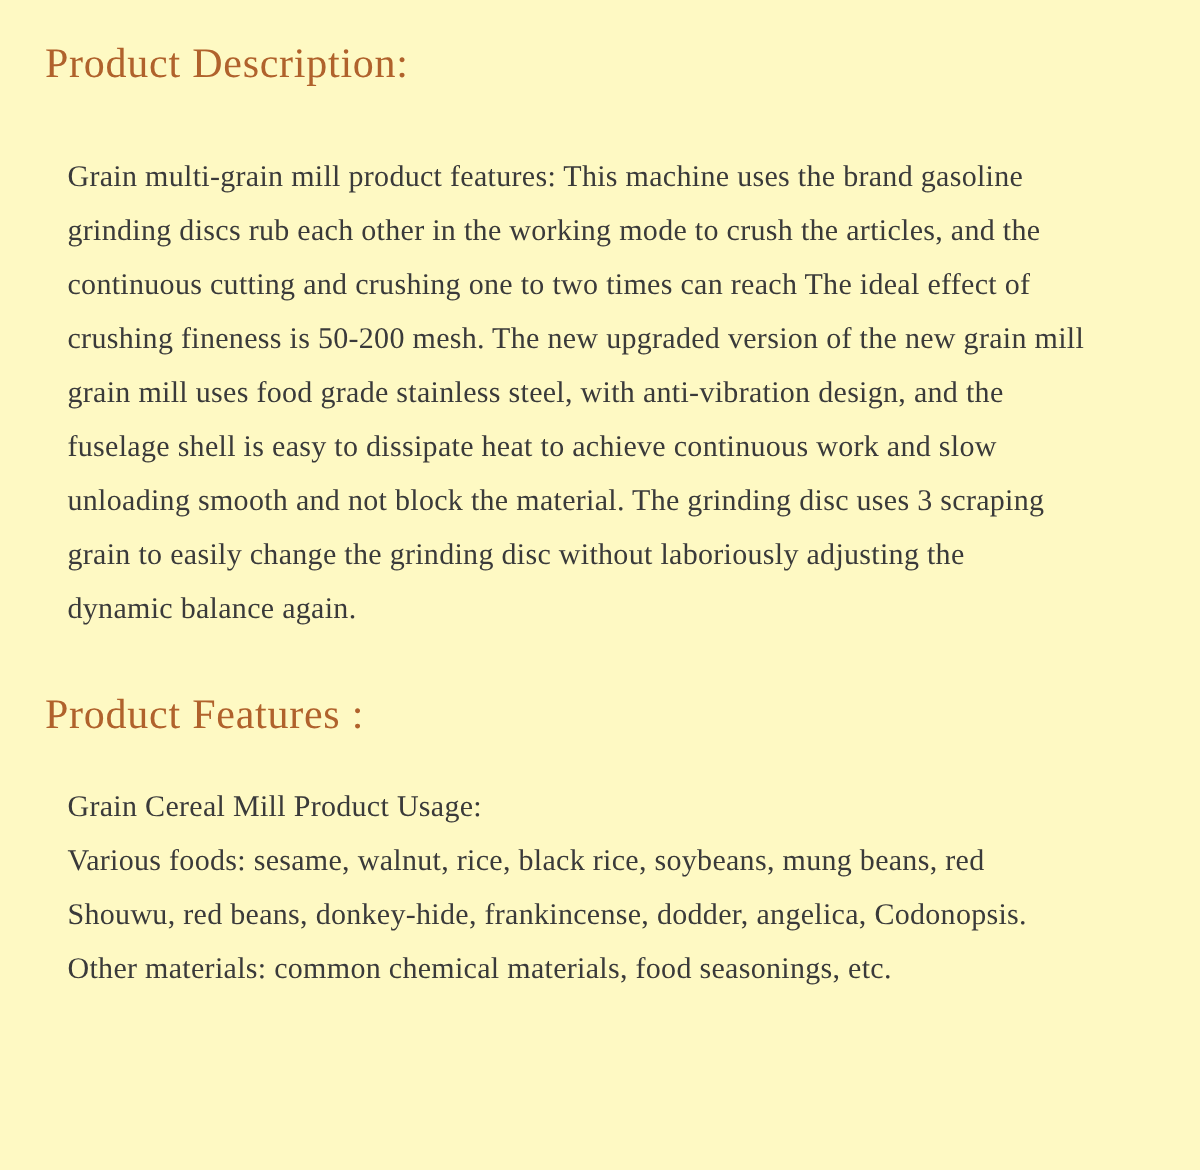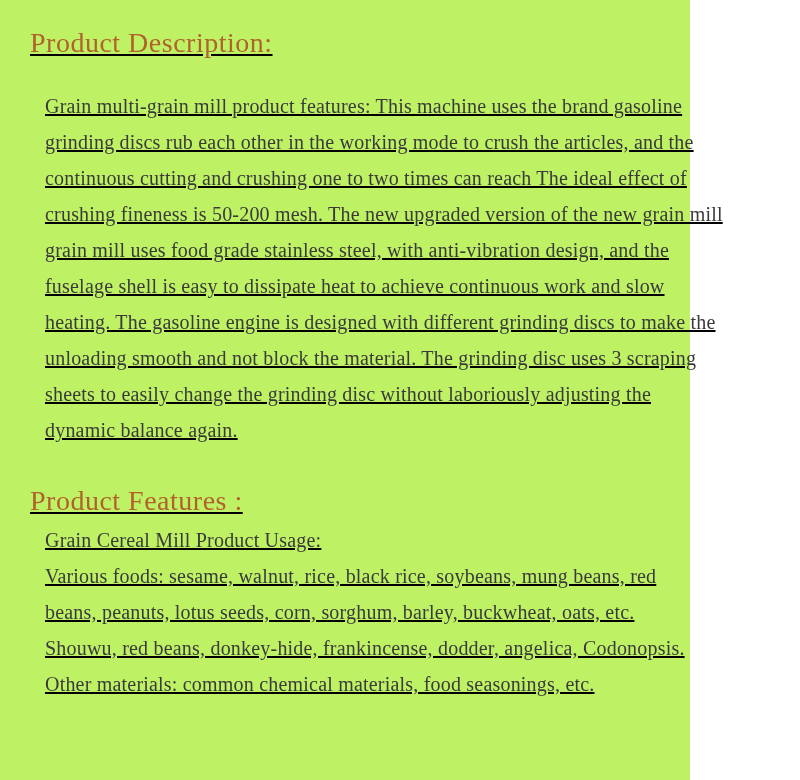--- a/index.html
+++ b/index.html
@@ -7,24 +7,23 @@
     padding: 0;
   }
   body {
     width: 800px;
     height: 780px;
     background: #ffffff;
     font-family: "Liberation Serif", "DejaVu Serif", serif;
     overflow: hidden;
   }
   .page {
-    width: 690px;
+    width: 800px;
     height: 780px;
-    background: #bef264;
-    text-decoration: underline;
+    background: #fef9c3;
   }
   .section-heading {
     font-size: 28px;
     font-weight: 400;
     color: #b0622c;
     margin: 0;
     padding-left: 30px;
     line-height: 34px;
     letter-spacing: 0.5px;
   }
@@ -36,52 +35,50 @@
   }
   .text-block {
     padding-left: 45px;
     padding-right: 40px;
     font-size: 20px;
     line-height: 36px;
     color: #3a3a3a;
     letter-spacing: 0.2px;
   }
   .desc-block {
-    margin-top: 28px;
+    margin-top: 40px;
   }
   .features-block {
-    margin-top: 4px;
+    margin-top: 26px;
   }
   .text-line {
     white-space: nowrap;
   }
 </style>
 </head>
 <body>
 
 <div class="page">
 
   <h1 class="section-heading heading-description">Product Description:</h1>
 
   <div class="text-block desc-block">
       <div class="text-line">Grain multi-grain mill product features: This machine uses the brand gasoline</div>
       <div class="text-line">grinding discs rub each other in the working mode to crush the articles, and the</div>
       <div class="text-line">continuous cutting and crushing one to two times can reach The ideal effect of</div>
       <div class="text-line">crushing fineness is 50-200 mesh. The new upgraded version of the new grain mill</div>
       <div class="text-line">grain mill uses food grade stainless steel, with anti-vibration design, and the</div>
       <div class="text-line">fuselage shell is easy to dissipate heat to achieve continuous work and slow</div>
-      <div class="text-line">heating. The gasoline engine is designed with different grinding discs to make the</div>
       <div class="text-line">unloading smooth and not block the material. The grinding disc uses 3 scraping</div>
-      <div class="text-line">sheets to easily change the grinding disc without laboriously adjusting the</div>
+      <div class="text-line">grain to easily change the grinding disc without laboriously adjusting the</div>
       <div class="text-line">dynamic balance again.</div>
     </div>
 
   <h1 class="section-heading heading-features">Product Features :</h1>
 
   <div class="text-block features-block">
       <div class="text-line">Grain Cereal Mill Product Usage:</div>
       <div class="text-line">Various foods: sesame, walnut, rice, black rice, soybeans, mung beans, red</div>
-      <div class="text-line">beans, peanuts, lotus seeds, corn, sorghum, barley, buckwheat, oats, etc.</div>
       <div class="text-line">Shouwu, red beans, donkey-hide, frankincense, dodder, angelica, Codonopsis.</div>
       <div class="text-line">Other materials: common chemical materials, food seasonings, etc.</div>
     </div>
 
 </div>
 
 </body></html>

